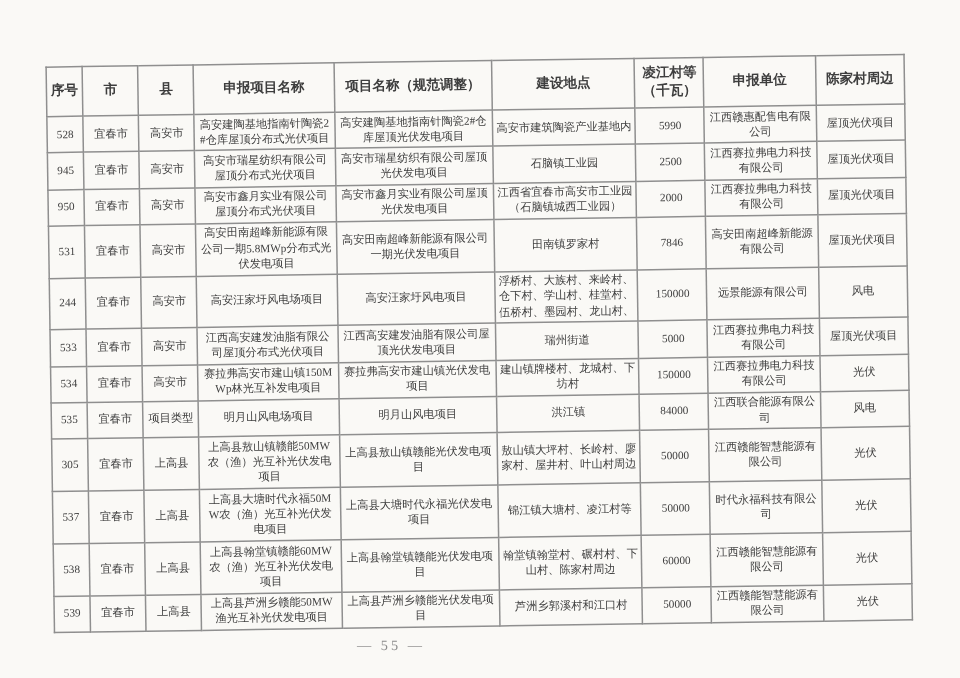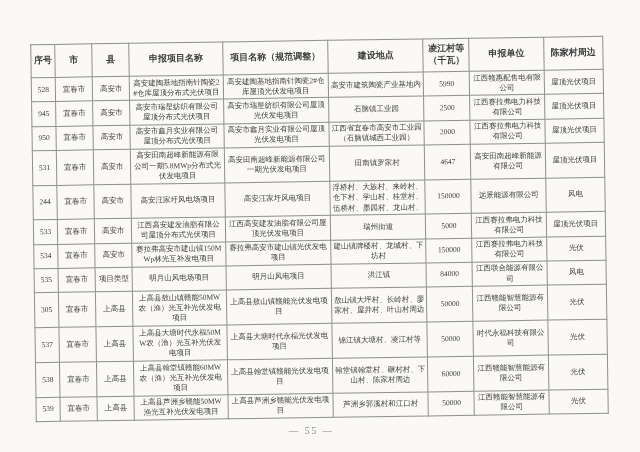--- a/index.html
+++ b/index.html
@@ -24,21 +24,21 @@
   .scan-table th{
     font-size:9px;font-weight:bold;height:30px;line-height:1.3;
     color:var(--ink,#3e3e3e);
   }
   .scan-table td{font-size:7.5px;color:var(--ink,#3e3e3e);}
   col.c0{width:24px}col.c1{width:37px}col.c2{width:37px}
   col.c3{width:93px}col.c4{width:105px}col.c5{width:95px}
   col.c6{width:46px}col.c7{width:74px}col.c8{width:59px}
   .page-number{
     position:absolute;left:238px;top:426px;width:96px;
-    text-align:right;font-size:9.5px;letter-spacing:2px;
+    text-align:left;font-size:9.5px;letter-spacing:2px;
     color:#8b8b8b;
   }
 </style>
 </head>
 <body>
 
 <div class="page">
 
   <table class="scan-table">
     <colgroup>
@@ -99,21 +99,21 @@
           <td>江西赛拉弗电力科技有限公司</td>
           <td>屋顶光伏项目</td>
         </tr>
         <tr>
           <td>531</td>
           <td>宜春市</td>
           <td>高安市</td>
           <td>高安田南超峰新能源有限公司一期5.8MWp分布式光伏发电项目</td>
           <td>高安田南超峰新能源有限公司一期光伏发电项目</td>
           <td>田南镇罗家村</td>
-          <td>4647</td>
+          <td>7846</td>
           <td>高安田南超峰新能源有限公司</td>
           <td>屋顶光伏项目</td>
         </tr>
         <tr>
           <td>244</td>
           <td>宜春市</td>
           <td>高安市</td>
           <td>高安汪家圩风电场项目</td>
           <td>高安汪家圩风电项目</td>
           <td>浮桥村、大族村、来岭村、仓下村、学山村、桂堂村、伍桥村、墨园村、龙山村、</td>

